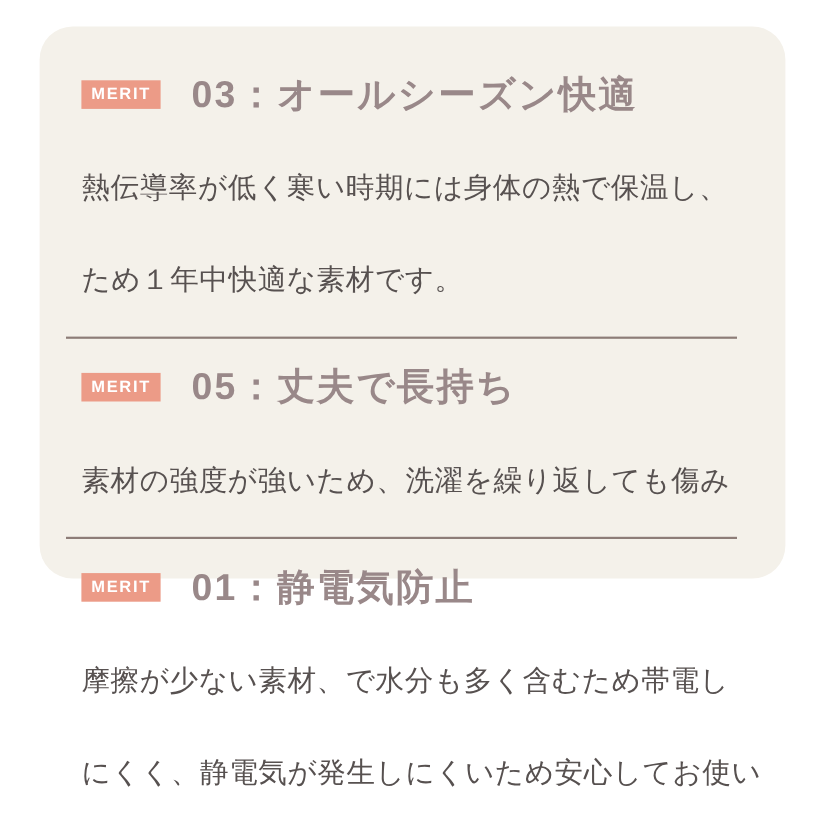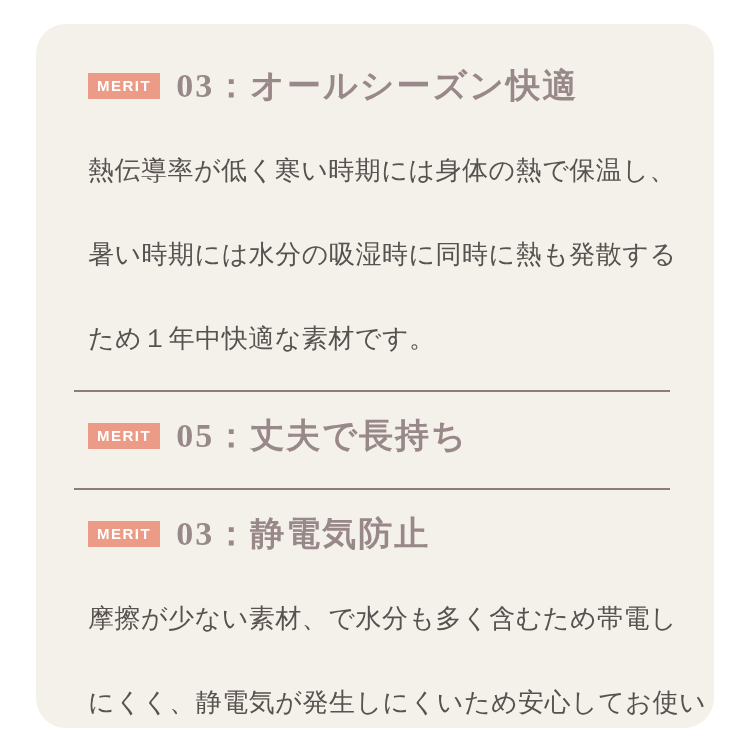--- a/index.html
+++ b/index.html
@@ -9,51 +9,50 @@
     background: var(--page_bg, #FFFFFF);
     font-family: "Liberation Sans", sans-serif;
     position: relative;
     overflow: hidden;
   }
   .panel {
     position: absolute;
     left: 36px;
     top: 24px;
     width: 678px;
-    height: 704px;
+    height: 502px;
     background: var(--panel_bg, #F4F1EA);
     border-radius: 30px;
     box-sizing: border-box;
-    padding: 38px 30px 0 38px;
+    padding: 38px 30px 0 24px;
   }
   .merit-header {
     display: flex;
     align-items: center;
     gap: 12px;
     height: 48px;
     margin-left: 14px;
   }
   .badge {
     background: var(--badge_bg, #EC9B87);
     color: var(--badge_text, #FFFFFF);
     font-size: 15px;
     font-weight: bold;
     letter-spacing: 1.5px;
     line-height: 18px;
     padding: 4px 9px;
     flex: 0 0 auto;
   }
   .title {
-    margin: 4px;
+    margin: 16px;
     font-size: 34px;
     font-weight: bold;
     color: var(--heading_text, #998889);
     letter-spacing: 2px;
     white-space: nowrap;
-    font-family: Liberation Serif, serif;
   }
   .body {
     margin: 8px 0 0 14px;
     font-size: 26px;
     line-height: 47px;
     color: var(--body_text, #575150);
     letter-spacing: 0.5px;
   }
   .line { white-space: nowrap; margin-top: 37px; }
   .divider {
@@ -67,42 +66,42 @@
 
 <div class="panel">
 
   <section class="merit">
     <div class="merit-header">
       <span class="badge">MERIT</span>
       <h2 class="title">03：オールシーズン快適</h2>
     </div>
     <div class="body">
       <div class="line">熱伝導率が低く寒い時期には身体の熱で保温し、</div>
-      <div class="line">暑い時期には水分の吸湿時に同時に熱も発散する</div>
       <div class="line">ため１年中快適な素材です。</div>
     </div>
   </section>
 
   <div class="divider"></div>
 
   <section class="merit">
     <div class="merit-header">
       <span class="badge">MERIT</span>
       <h2 class="title">05：丈夫で長持ち</h2>
     </div>
     <div class="body">
+      <div class="line">素材の強度が強いため、洗濯を繰り返しても傷み</div>
     </div>
   </section>
 
   <div class="divider"></div>
 
   <section class="merit">
     <div class="merit-header">
       <span class="badge">MERIT</span>
-      <h2 class="title">03：静電気防止</h2>
+      <h2 class="title">01：静電気防止</h2>
     </div>
     <div class="body">
       <div class="line">摩擦が少ない素材、で水分も多く含むため帯電し</div>
       <div class="line">にくく、静電気が発生しにくいため安心してお使い</div>
       <div class="line">いただけます。</div>
     </div>
   </section>
 
 </div>
 

